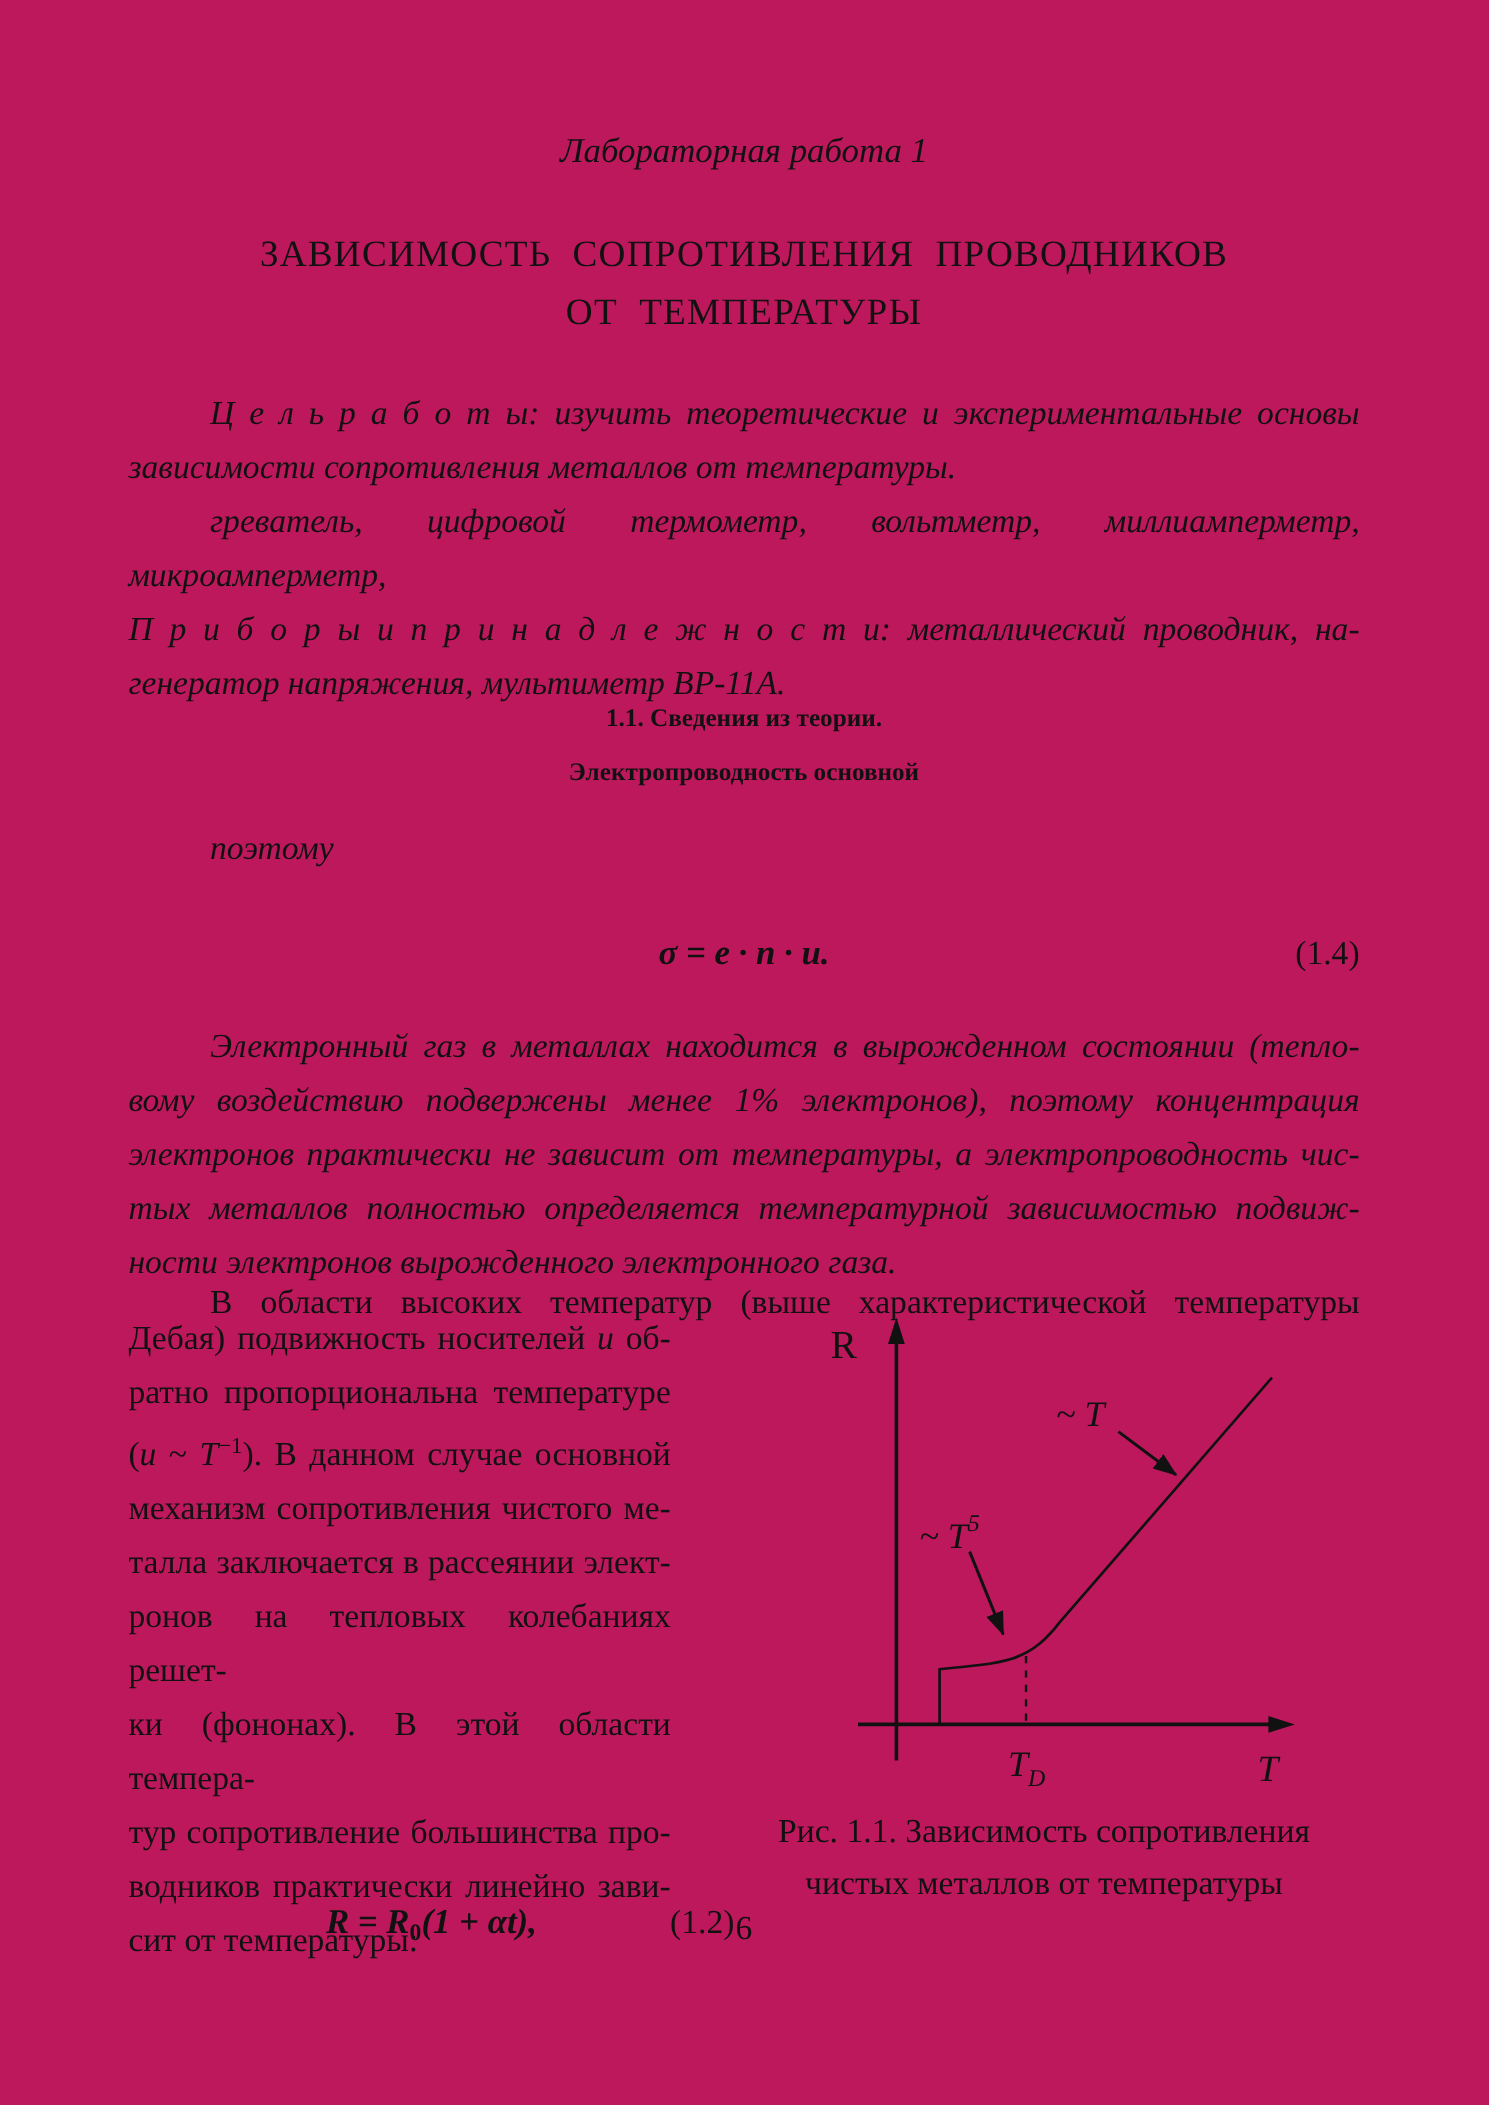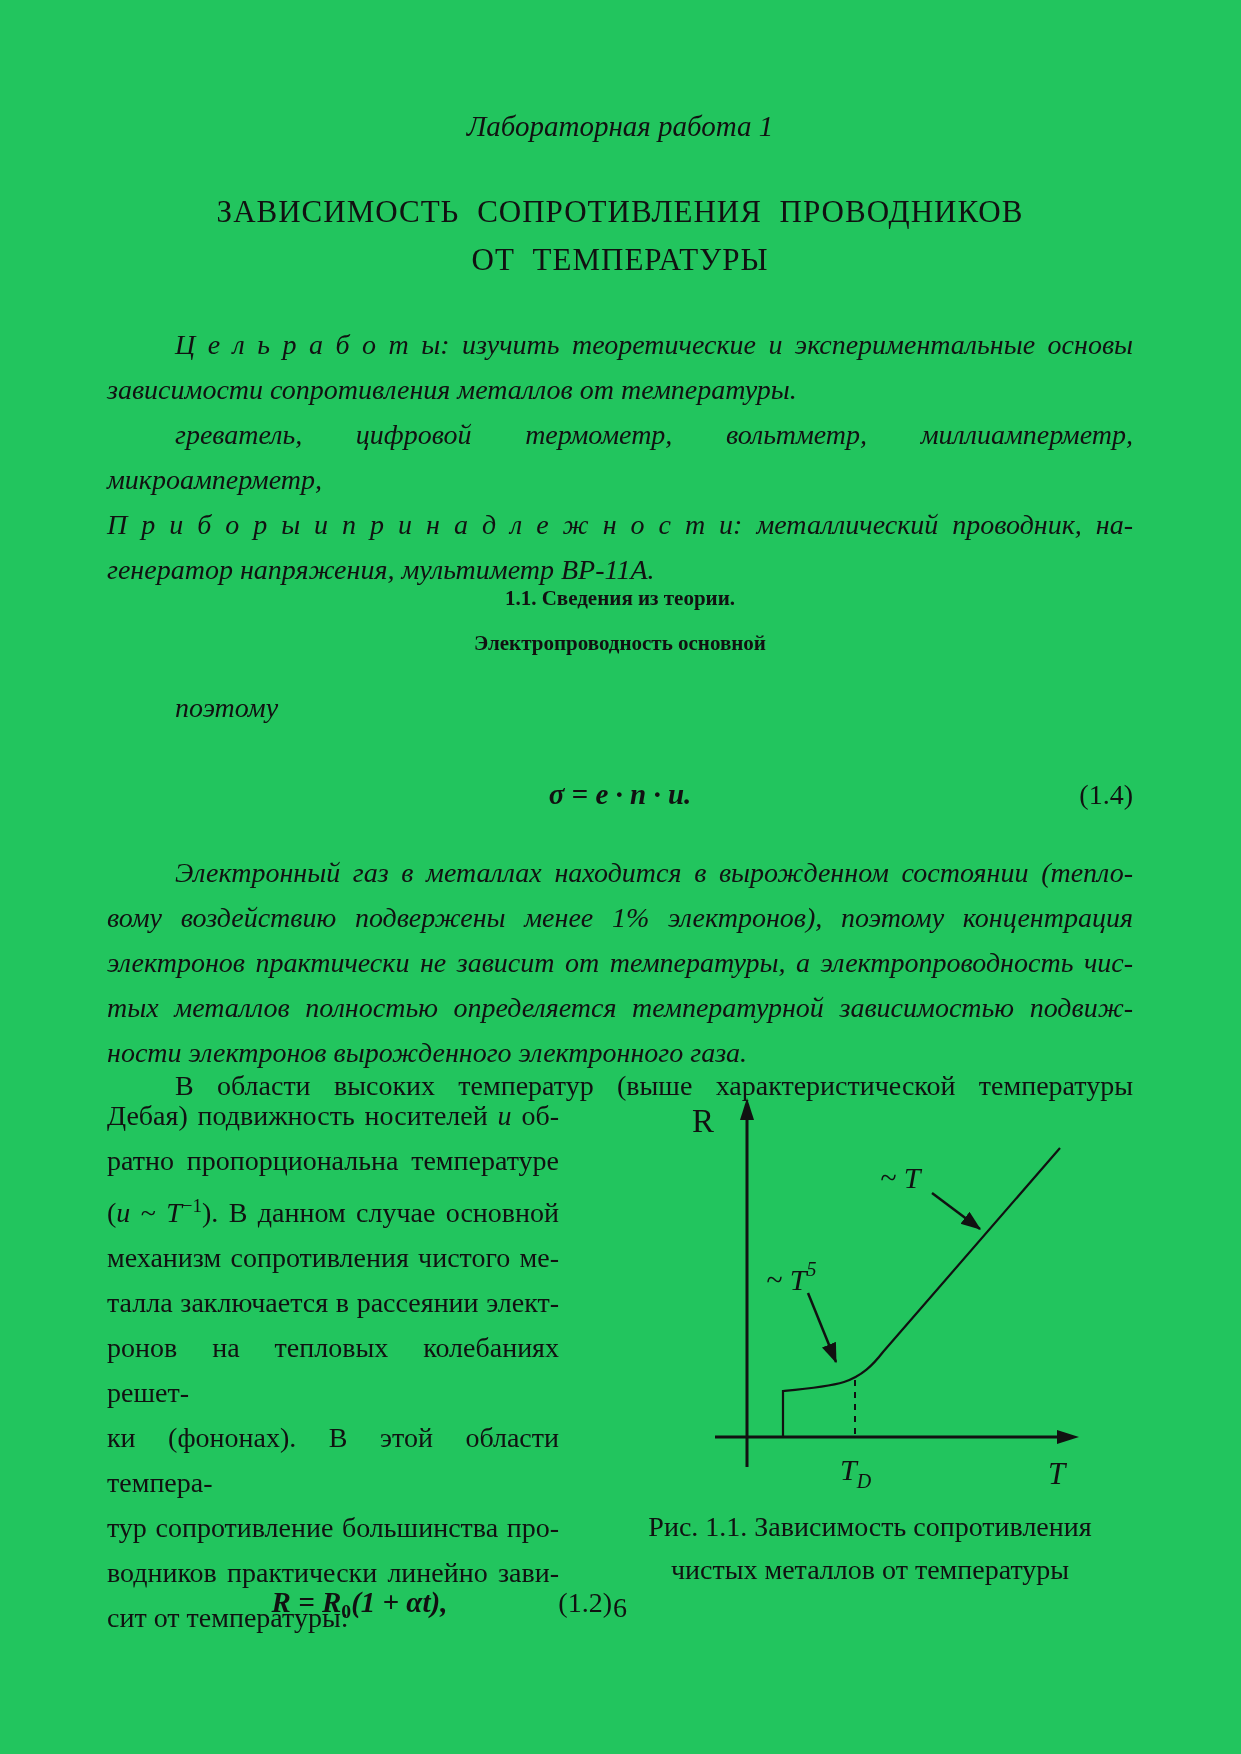--- a/index.html
+++ b/index.html
@@ -1,18 +1,18 @@
 <!DOCTYPE html>
 <html lang="ru"><head>
 <meta charset="utf-8">
 <style>
   html,body { margin:0; padding:0; background:#777; }
   .page {
     position:relative; width:1241px; height:1754px; margin:0 auto;
-    background:#22c55e; color:#111;
+    background:#be185d; color:#111;
     font-family:"Liberation Serif","DejaVu Serif",serif;
     font-size:28px; line-height:45px;
   }
   .abs { position:absolute; }
   .center { text-align:center; }
   .doc-header { top:104px; left:107px; width:1026px; font-style:italic; font-size:29px; }
   .doc-title { top:188px; left:107px; width:1026px; font-size:31px; line-height:48px; word-spacing:9px; letter-spacing:1px; }
   .body-col { left:107px; width:1026px; }
   .pj div { text-align:justify; text-align-last:justify;font-style:italic; }
   .pj div:last-child { text-align-last:left; }

